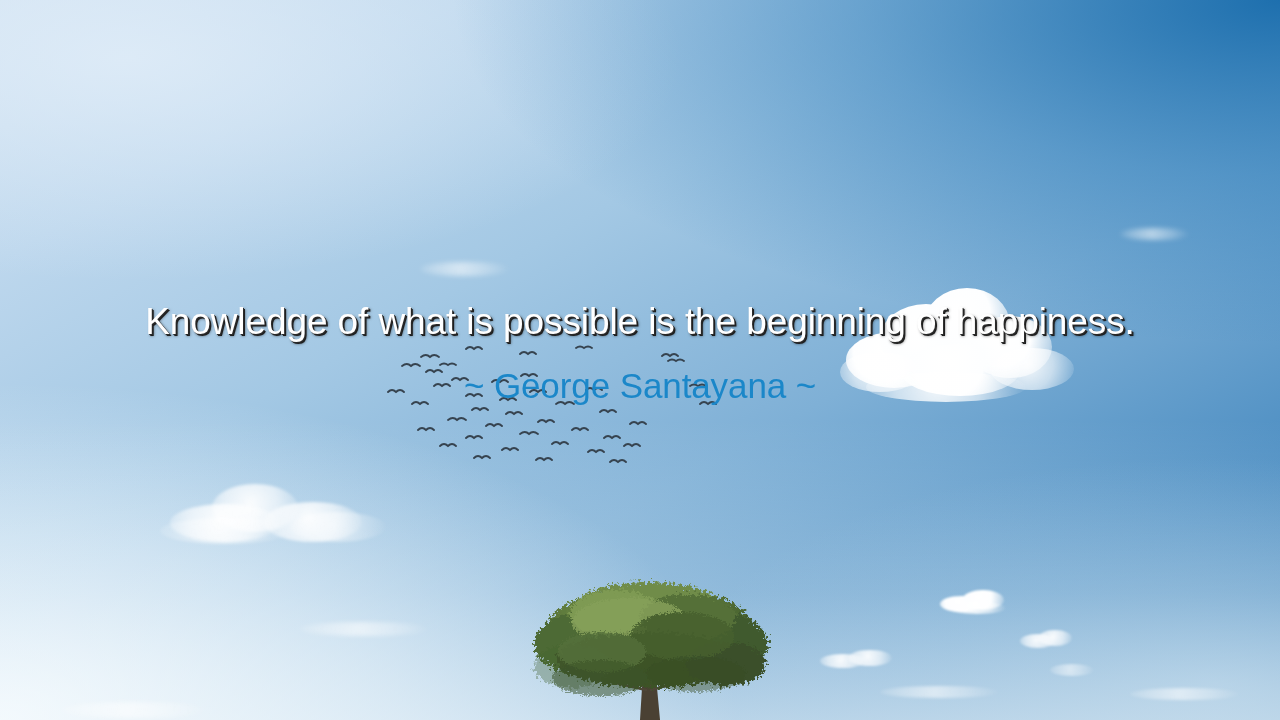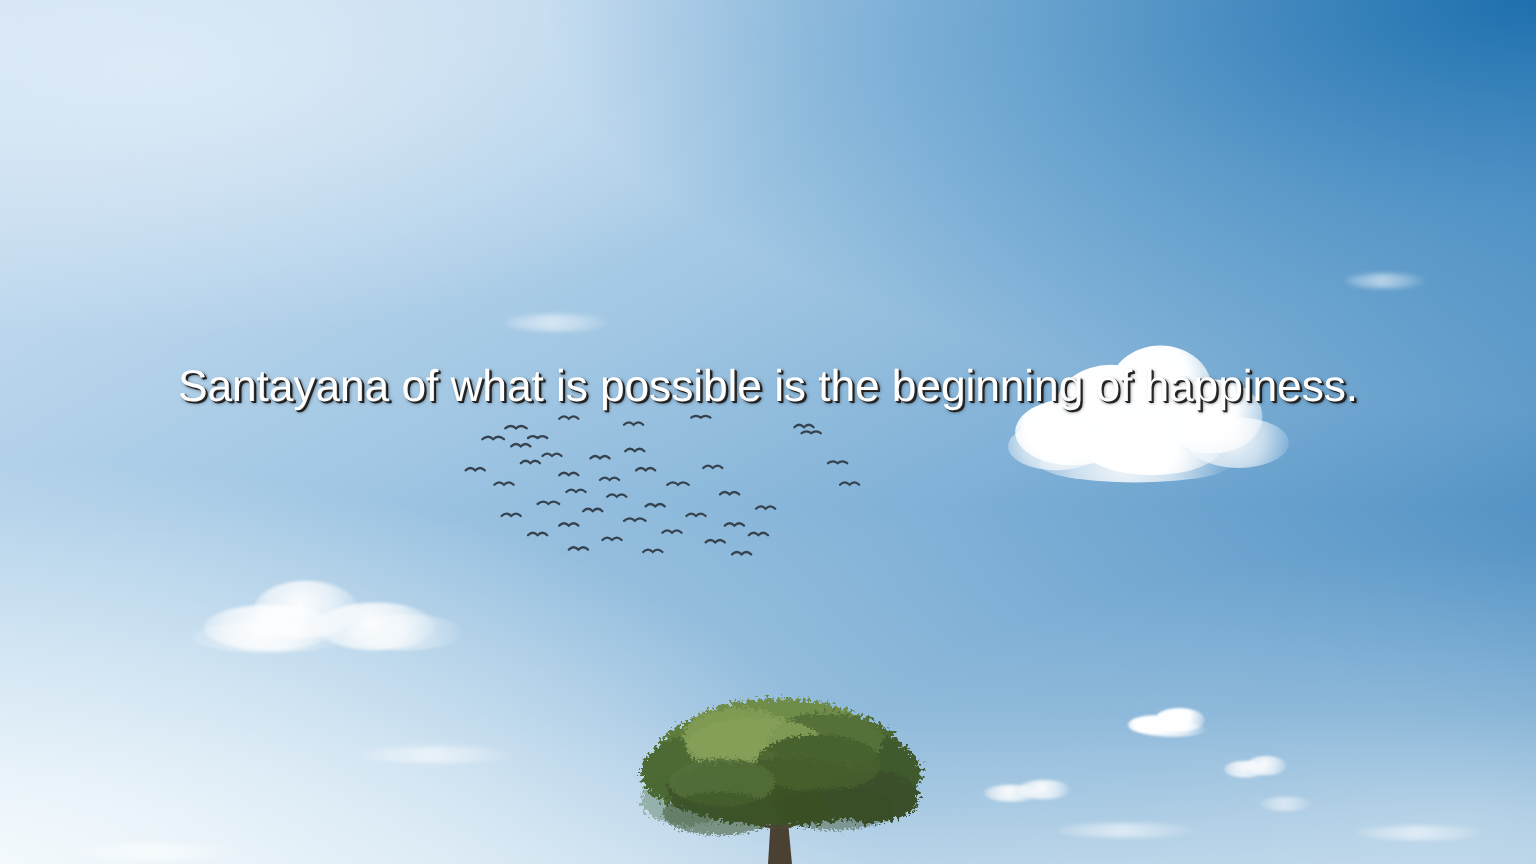--- a/index.html
+++ b/index.html
@@ -268,16 +268,17 @@
       <path d="M536 460 q4 -4 8 0 q4 -4 8 0"></path>
       <path d="M610 462 q4 -4 8 0 q4 -4 8 0"></path>
       <path d="M388 392 q4 -4 8 0 q4 -4 8 0"></path>
       <path d="M700 404 q4 -4 8 0 q4 -4 8 0"></path>
       <path d="M690 386 q4 -3 8 0 q4 -3 8 0"></path>
       <path d="M412 404 q4 -4 8 0 q4 -4 8 0"></path>
     </g>
   </svg>
 
   <div id="quote-block">
-    <span id="quote-text">Santayana of what is possible is the beginning of happiness.</span>
+    <span id="quote-text">Knowledge of what is possible is the beginning of happiness.</span>
+    <span id="quote-author">~ George Santayana ~</span>
   </div>
 
 </div>
 
 </body></html>

